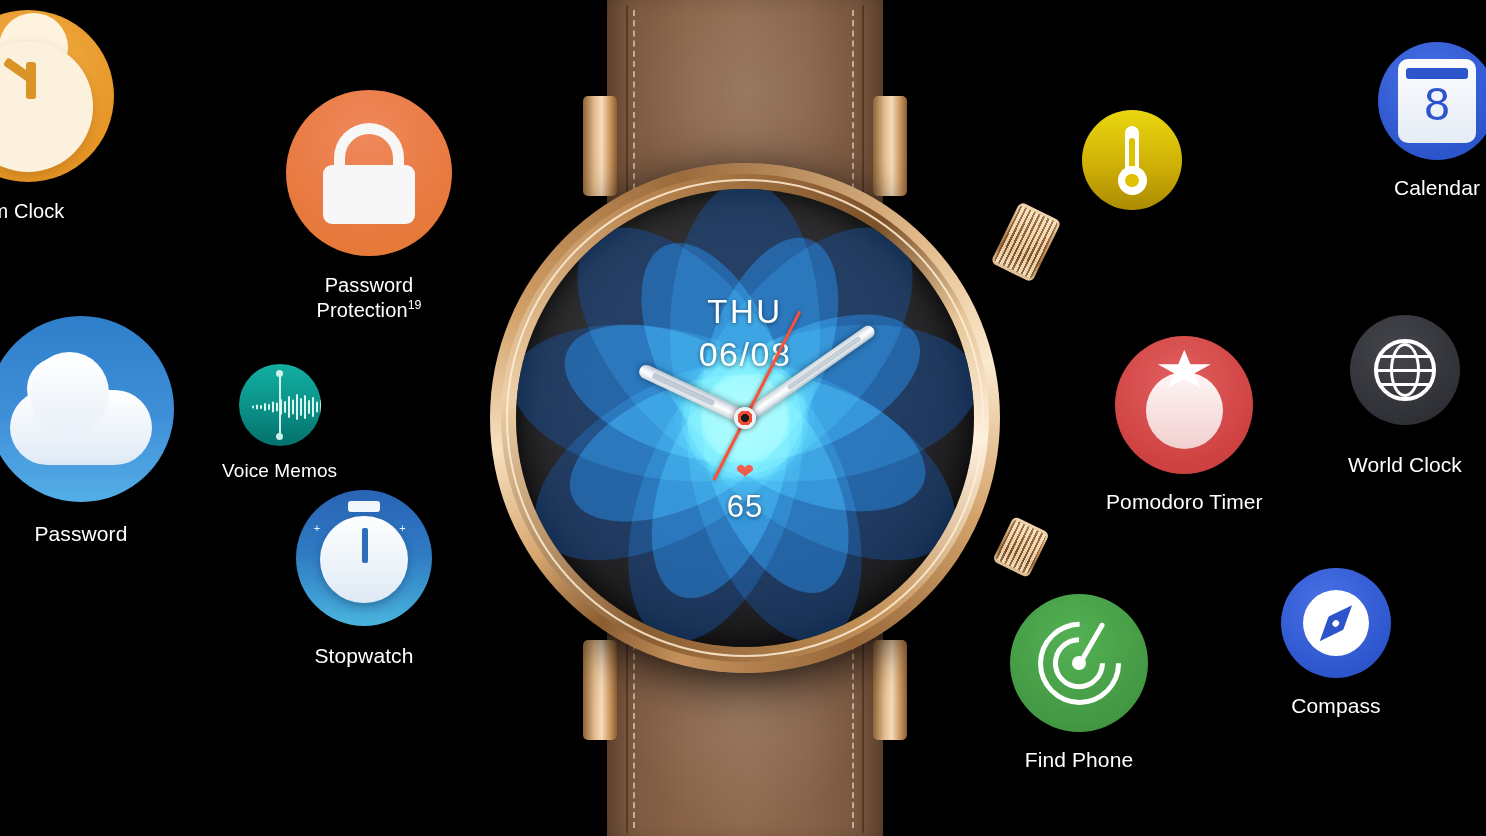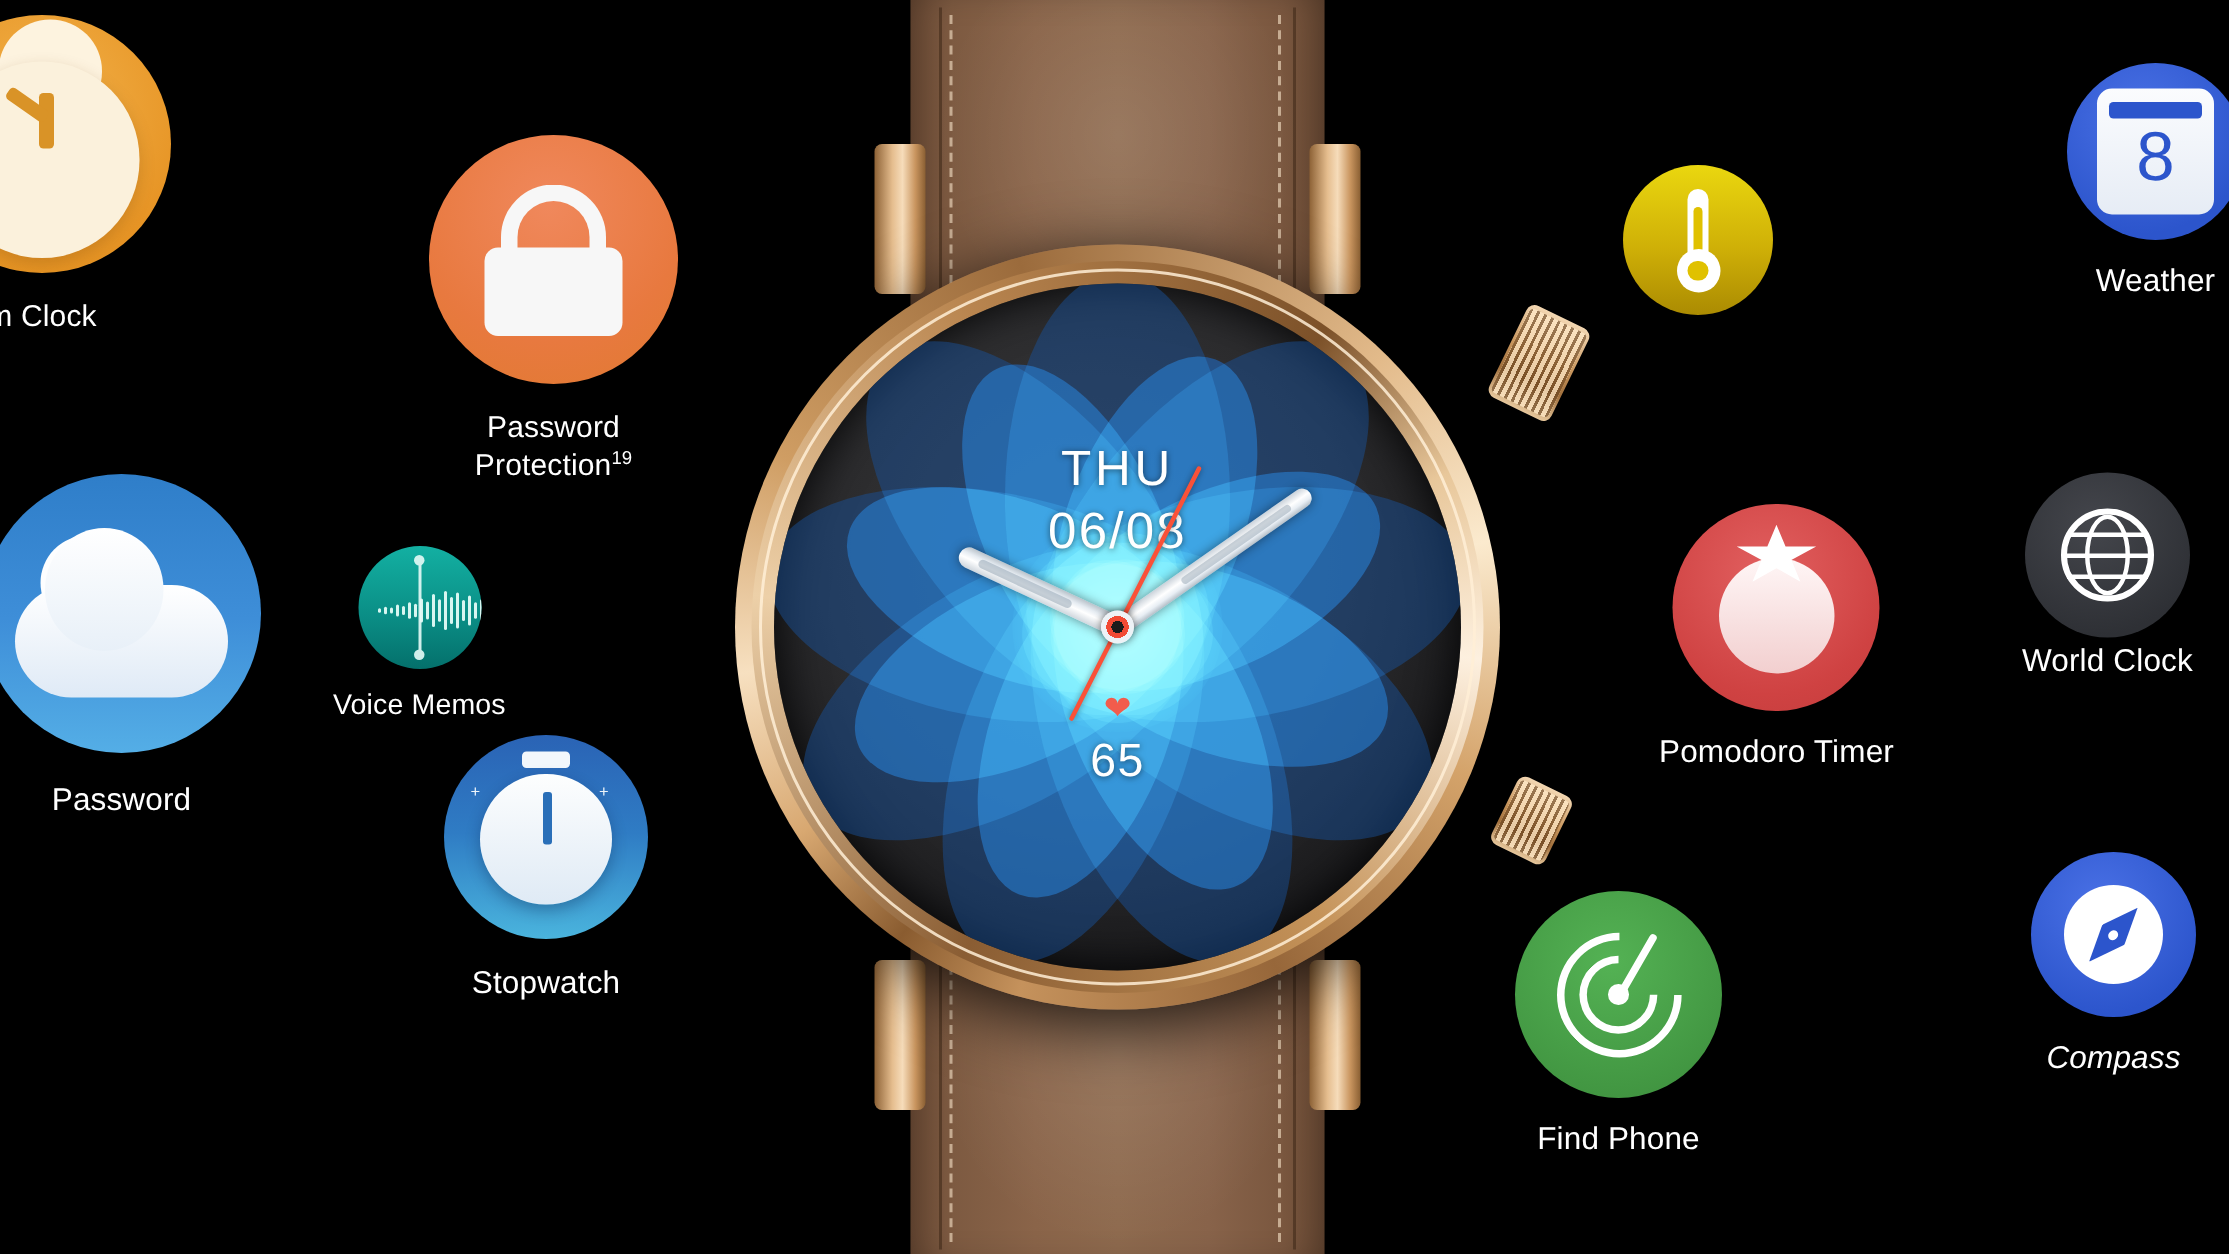--- a/index.html
+++ b/index.html
@@ -332,21 +332,21 @@
 
   <div class="tile" style="left:1378px;top:42px;">
     <div class="disc" style="width:118px;height:118px;background:radial-gradient(circle at 42% 32%,#4a71e6,#2c55cc 72%);">
       <div class="glyph">
         <div class="cal-paper">
           <div class="cal-bar"></div>
           <div class="cal-num">8</div>
         </div>
       </div>
     </div>
-    <div class="label" style="margin-top:16px;font-size:21px;">Weather</div>
+    <div class="label" style="margin-top:16px;font-size:21px;">Calendar</div>
   </div>
 
   <div class="tile" style="left:1106px;top:336px;">
     <div class="disc" style="width:138px;height:138px;background:radial-gradient(circle at 46% 34%,#e26060,#cf4242 68%,#c33c3c);">
       <div class="glyph">
         <div class="pm-body"></div>
         <div class="pm-star"></div>
       </div>
     </div>
     <div class="label" style="margin-top:16px;font-size:21px;">Pomodoro Timer</div>
@@ -356,36 +356,36 @@
     <div class="disc" style="width:110px;height:110px;background:radial-gradient(circle at 42% 32%,#44464c,#2e3035 75%);">
       <div class="glyph">
         <div class="gl">
           <div class="gl-m"></div>
           <div class="gl-h" style="top:48%"></div>
           <div class="gl-h" style="top:22%"></div>
           <div class="gl-h" style="top:74%"></div>
         </div>
       </div>
     </div>
-    <div class="label" style="margin-top:4px;font-size:21px;">World Clock</div>
+    <div class="label" style="margin-top:28px;font-size:21px;">World Clock</div>
   </div>
 
   <div class="tile" style="left:1010px;top:594px;">
     <div class="disc" style="width:138px;height:138px;background:radial-gradient(circle at 46% 34%,#54b254,#439843 70%,#3c8c3c);">
       <div class="glyph">
         <div class="fp-ring" style="left:20%;top:20%;width:60%;height:60%;border-right-color:transparent;transform:rotate(-45deg);"></div>
         <div class="fp-ring" style="left:31%;top:31%;width:38%;height:38%;border-right-color:transparent;transform:rotate(-45deg);"></div>
         <div class="fp-beam"></div>
         <div class="fp-dot"></div>
       </div>
     </div>
     <div class="label" style="margin-top:16px;font-size:21px;">Find Phone</div>
   </div>
 
-  <div class="tile" style="left:1354px;top:568px;font-style:italic;">
+  <div class="tile" style="left:1281px;top:568px;">
     <div class="disc" style="width:110px;height:110px;background:radial-gradient(circle at 42% 32%,#4a71e6,#2c55cc 74%);">
       <div class="glyph">
         <div class="cp-disc"></div>
         <div class="cp-needle"></div>
       </div>
     </div>
     <div class="label" style="margin-top:16px;font-size:21px;">Compass</div>
   </div>
 
 </div>

